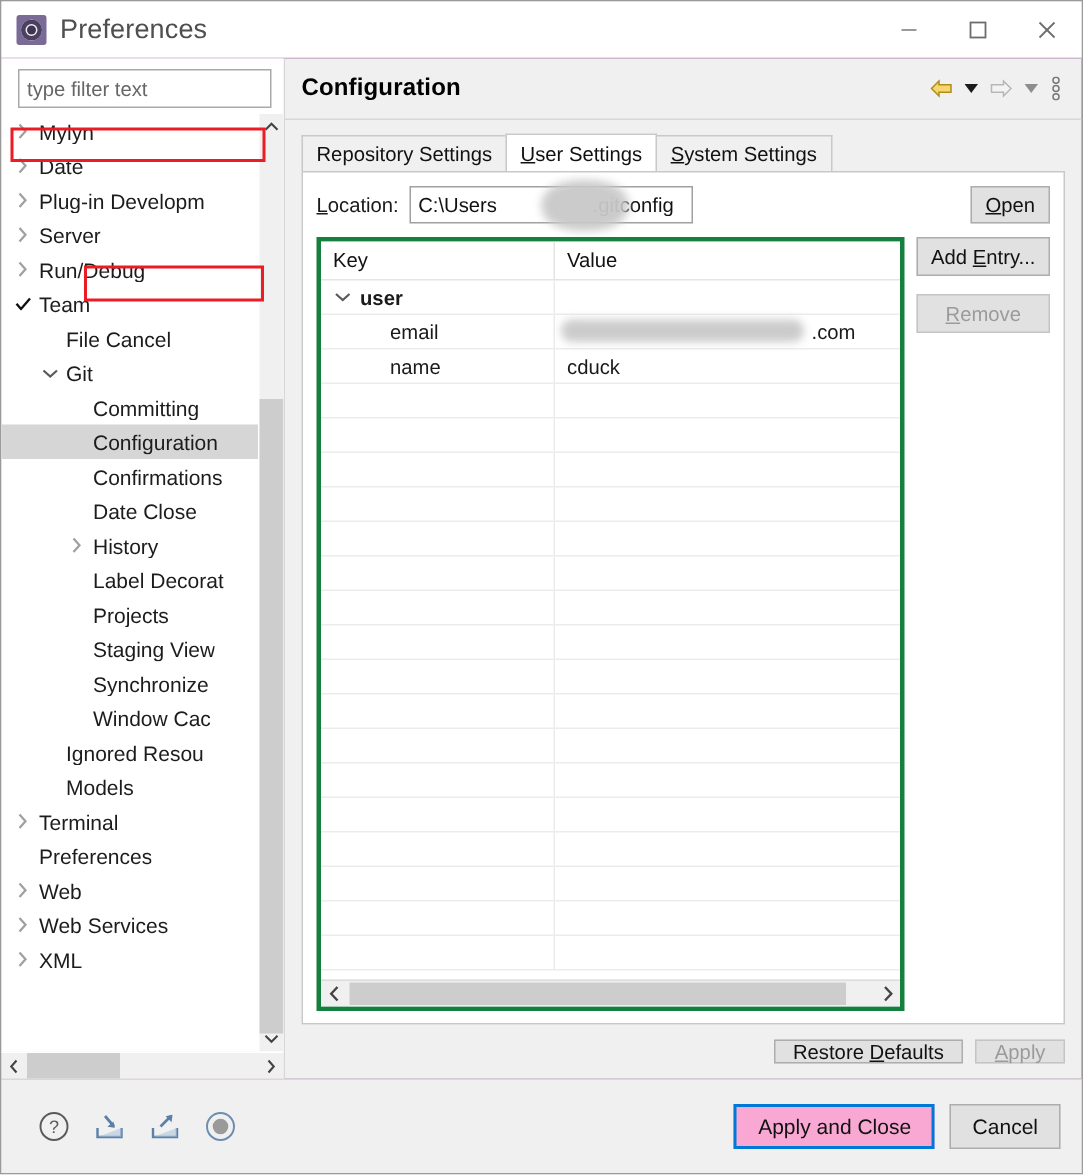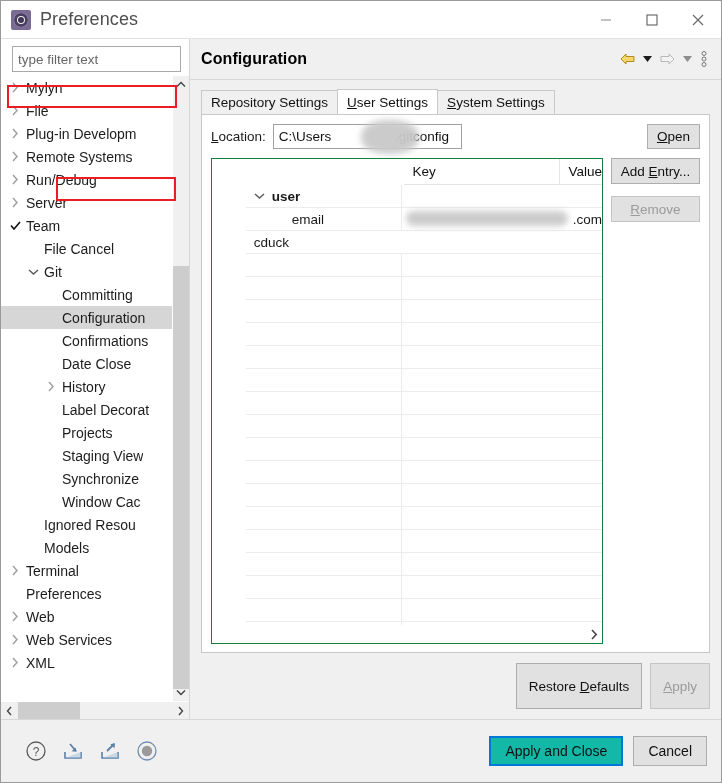--- a/index.html
+++ b/index.html
@@ -367,28 +367,27 @@
   .btn.open { margin-left: 6px; }
 
   .table-row-area {
     flex: 1 1 auto;
     display: flex;
     min-height: 0;
   }
   .table-box {
     flex: 1 1 auto;
     min-width: 0;
-    border: 1px solid #15803d;
+    border: 3px solid #15803d;
     box-sizing: border-box;
     background: #ffffff;
     display: flex;
     flex-direction: column;
     position: relative;
     overflow: hidden;
-    align-items: flex-end;
   }
   .thead {
     display: flex;
     height: 25px;
     flex: 0 0 25px;
     border-bottom: 1px solid #e4e4e4;
     background: #ffffff;
   }
   .th {
     font-size: 13.5px;
@@ -465,21 +464,21 @@
   .side-buttons .btn { width: 100%; height: 26px; padding: 0; text-align: center; }
 
   .page-foot {
     flex: 0 0 auto;
     display: flex;
     justify-content: flex-end;
     align-items: center;
     gap: 8px;
     padding: 10px 11px 10px 0;
   }
-  .page-foot .btn { height: 46px; min-width: 0; padding: 0 12px; }
+  .page-foot .btn { height: 16px; min-width: 0; padding: 0 12px; }
 
   .dialog-sep {
     height: 1px;
     background: #d8d8d8;
     flex: 0 0 auto;
   }
   .dialog-foot {
     height: 62px;
     flex: 0 0 62px;
     display: flex;
@@ -508,21 +507,21 @@
     font-family: "Liberation Sans", sans-serif;
     font-size: 14px;
     color: #111;
     background: #e1e1e1;
     border: 1px solid #adadad;
     height: 30px;
     padding: 0 14px;
     box-sizing: border-box;
   }
   .btn-big.default {
-    background: #14b8a6;
+    background: #f9a8d4;
     border: 2px solid #0078d7;
   }
 </style>
 </head>
 <body>
 
 <div class="window">
 
   <div class="titlebar">
     <div class="title-icon"></div>
@@ -566,57 +565,48 @@
               </div>
               <div class="tree-label" style="padding-left: 3px;">Mylyn</div>
             </div>
             <div class="tree-row">
               <div style="flex: 0 0 6px;"></div>
               <div class="tw">
                 <svg width="8" height="11" viewBox="0 0 8 11">
                   <polyline points="2,1 6,5.5 2,10" fill="none" stroke="#a0a0a0" stroke-width="1.5"></polyline>
                 </svg>
               </div>
-              <div class="tree-label" style="padding-left: 3px;">File</div>
+              <div class="tree-label" style="padding-left: 3px;">Date</div>
             </div>
             <div class="tree-row">
               <div style="flex: 0 0 6px;"></div>
               <div class="tw">
                 <svg width="8" height="11" viewBox="0 0 8 11">
                   <polyline points="2,1 6,5.5 2,10" fill="none" stroke="#a0a0a0" stroke-width="1.5"></polyline>
                 </svg>
               </div>
               <div class="tree-label" style="padding-left: 3px;">Plug-in Developm</div>
             </div>
             <div class="tree-row">
               <div style="flex: 0 0 6px;"></div>
               <div class="tw">
                 <svg width="8" height="11" viewBox="0 0 8 11">
                   <polyline points="2,1 6,5.5 2,10" fill="none" stroke="#a0a0a0" stroke-width="1.5"></polyline>
                 </svg>
               </div>
-              <div class="tree-label" style="padding-left: 3px;">Remote Systems</div>
+              <div class="tree-label" style="padding-left: 3px;">Server</div>
             </div>
             <div class="tree-row">
               <div style="flex: 0 0 6px;"></div>
               <div class="tw">
                 <svg width="8" height="11" viewBox="0 0 8 11">
                   <polyline points="2,1 6,5.5 2,10" fill="none" stroke="#a0a0a0" stroke-width="1.5"></polyline>
                 </svg>
               </div>
               <div class="tree-label" style="padding-left: 3px;">Run/Debug</div>
-            </div>
-            <div class="tree-row">
-              <div style="flex: 0 0 6px;"></div>
-              <div class="tw">
-                <svg width="8" height="11" viewBox="0 0 8 11">
-                  <polyline points="2,1 6,5.5 2,10" fill="none" stroke="#a0a0a0" stroke-width="1.5"></polyline>
-                </svg>
-              </div>
-              <div class="tree-label" style="padding-left: 3px;">Server</div>
             </div>
             <div class="tree-row">
               <div style="flex: 0 0 6px;"></div>
               <div class="tw check">
                 <svg width="11" height="9" viewBox="0 0 11 9">
                   <polyline points="1,4.5 4,8 10,1" fill="none" stroke="#111" stroke-width="1.6"></polyline>
                 </svg>
               </div>
               <div class="tree-label" style="padding-left: 3px;">Team</div>
             </div>
@@ -857,20 +847,23 @@
                   <div class="trow">
                     <div class="tc-key">
                       <span class="child-indent">email</span>
                     </div>
                     <div class="tc-val">
                       <div class="redact-blob" style="left: 4px; top: 3px; width: 162px; height: 15px; border-radius: 8px; filter: blur(3px);"></div>
                       <span style="padding-left: 163px;">.com</span>
                     </div>
                   </div>
                   <div class="trow">
+                    <div class="tc-key">
+                      <span class="child-indent">name</span>
+                    </div>
                     <div class="tc-val">
                       <span>cduck</span>
                     </div>
                   </div>
                   <div class="trow">
                     <div class="tc-key"></div>
                     <div class="tc-val"></div>
                   </div>
                   <div class="trow">
                     <div class="tc-key"></div>

